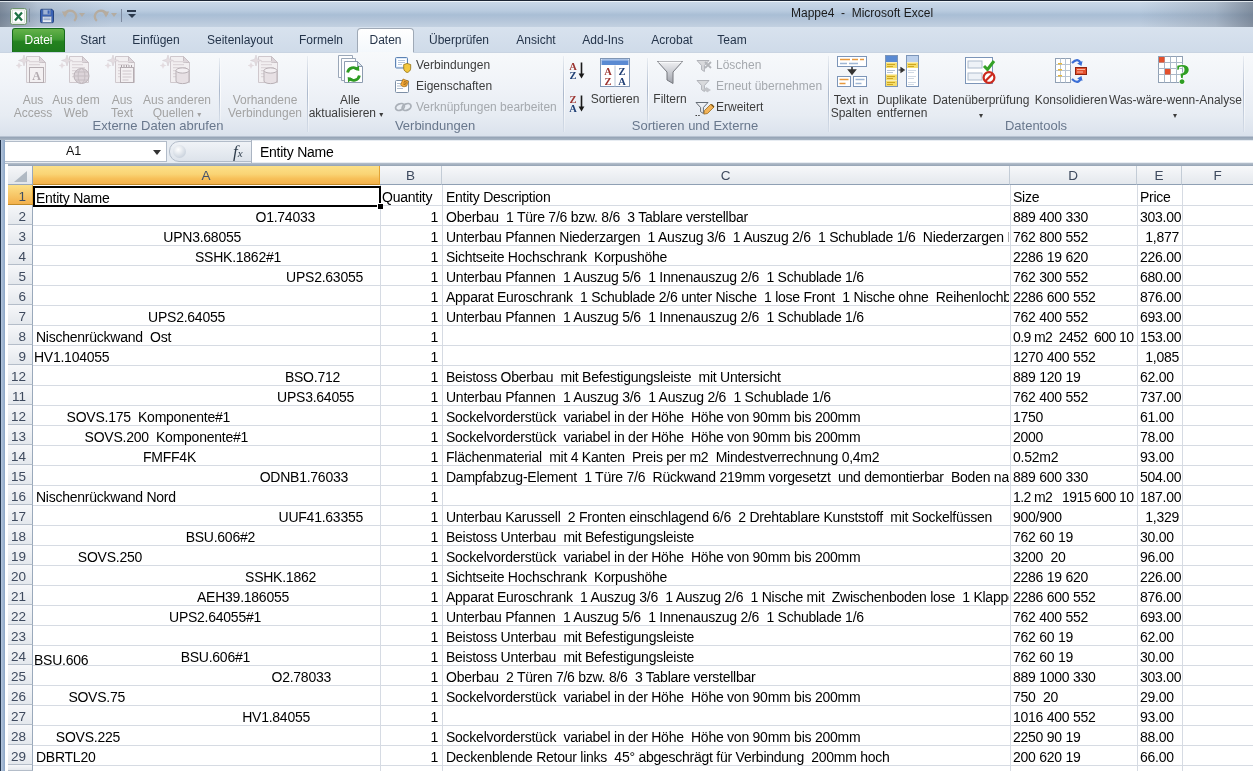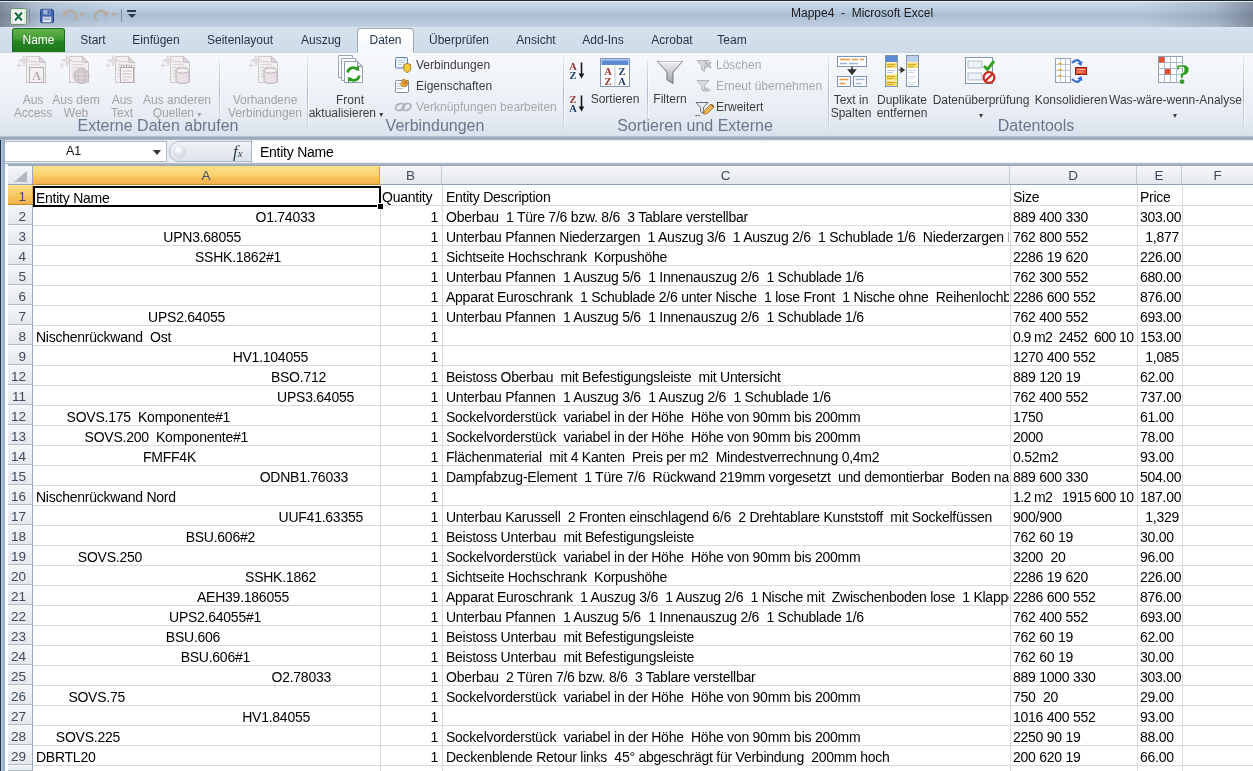--- a/index.html
+++ b/index.html
@@ -1,21 +1,21 @@
 <!DOCTYPE html>
 <html><head><meta charset="utf-8"><style>
 *{margin:0;padding:0;box-sizing:border-box}
 html,body{width:1253px;height:771px;overflow:hidden}
 body{font-family:"Liberation Sans",sans-serif;}
 #app{position:absolute;top:0;left:0;width:1253px;height:771px;background:#fff;overflow:hidden}
 .ab{position:absolute}
 .cell{position:absolute;height:20px;line-height:24px;font-size:14px;letter-spacing:-0.25px;color:#000;white-space:pre;overflow:hidden}
 .rh{position:absolute;left:8px;width:25px;height:20px;line-height:23px;font-size:13.5px;color:#3e4a5e;text-align:right;padding-right:6px;background:linear-gradient(#f6f7f9,#e4e8ed);border-bottom:1px solid #b4bdc9;border-right:1px solid #9aa9bb}
 .ch{position:absolute;top:166px;height:19px;line-height:20px;font-size:13.5px;color:#3e4a5e;text-align:center;background:linear-gradient(#f7f8fa,#e4e8ed);border-right:1px solid #c3ccd6}
-.glabel{position:absolute;top:119px;height:14px;line-height:14px;font-size:16px;color:#68778c;text-align:center;white-space:nowrap}
+.glabel{position:absolute;top:119px;height:14px;line-height:14px;font-size:13px;color:#68778c;text-align:center;white-space:nowrap}
 .blab{position:absolute;font-size:12px;color:#3c3c3c;text-align:center;white-space:nowrap;line-height:13px}
 .blab.dis{color:#a3a3a3}
 .slab{position:absolute;font-size:12px;color:#3c3c3c;white-space:nowrap;line-height:16px}
 .slab.dis{color:#a5a9ae}
 .vsep{position:absolute;width:1px;background:linear-gradient(rgba(160,175,195,.15),rgba(150,166,190,.75),rgba(160,175,195,.15));}
 .vsep:after{content:"";position:absolute;left:1px;top:0;width:1px;height:100%;background:linear-gradient(rgba(255,255,255,.2),rgba(255,255,255,.85),rgba(255,255,255,.2))}
 .tab{position:absolute;top:29px;height:23px;line-height:23px;font-size:12px;color:#24344a;text-align:center}
 </style></head><body>
 <div id="app">
 
@@ -46,25 +46,25 @@
 <div class="ab" style="left:79px;top:13px;width:0;height:0;border-left:3.5px solid transparent;border-right:3.5px solid transparent;border-top:4px solid #b3aca2"></div>
 <svg class="ab" style="left:93px;top:8px" width="17" height="15" viewBox="0 0 17 15">
 <path d="M13.8 7.2 C12.8 4.4 10.4 2.8 7.8 2.8 C4.4 2.8 1.8 5.4 1.8 8.6 C1.8 10.4 2.6 11.9 3.8 12.9" stroke="#b6ac9f" stroke-width="2.4" fill="none"></path>
 <path d="M16.2 3.4 L9.6 3.4 L13.0 9.6 Z" fill="#b6ac9f"></path>
 </svg>
 <div class="ab" style="left:111px;top:13px;width:0;height:0;border-left:3.5px solid transparent;border-right:3.5px solid transparent;border-top:4px solid #b3aca2"></div>
 <div class="ab" style="left:121px;top:9px;width:1px;height:13px;background:#7e8ba0"></div>
 <div class="ab" style="left:127px;top:10px;width:9px;height:2px;background:#2c3a4d"></div>
 <div class="ab" style="left:128px;top:14px;width:0;height:0;border-left:4px solid transparent;border-right:4px solid transparent;border-top:4.5px solid #2c3a4d"></div>
 <div class="ab" style="left:0;top:27px;width:1253px;height:25px;background:linear-gradient(#d8e2ee,#cfdbe9)"></div>
-<div class="ab" style="left:12px;top:28px;width:53px;height:24px;background:linear-gradient(#65b24a 0%,#3f9a33 45%,#23821f 55%,#1d7a1e 100%);border:1px solid #176a1c;border-bottom:none;border-radius:3px 3px 0 0;color:#fff;font-size:12px;text-align:center;line-height:23px">Name</div>
+<div class="ab" style="left:12px;top:28px;width:53px;height:24px;background:linear-gradient(#65b24a 0%,#3f9a33 45%,#23821f 55%,#1d7a1e 100%);border:1px solid #176a1c;border-bottom:none;border-radius:3px 3px 0 0;color:#fff;font-size:12px;text-align:center;line-height:23px">Datei</div>
 <div class="tab" style="left:38px;width:110px">Start</div>
 <div class="tab" style="left:101px;width:110px">Einfügen</div>
 <div class="tab" style="left:185px;width:110px">Seitenlayout</div>
-<div class="tab" style="left:266px;width:110px">Auszug</div>
+<div class="tab" style="left:266px;width:110px">Formeln</div>
 <div class="tab" style="left:404px;width:110px">Überprüfen</div>
 <div class="tab" style="left:481px;width:110px">Ansicht</div>
 <div class="tab" style="left:548px;width:110px">Add-Ins</div>
 <div class="tab" style="left:617px;width:110px">Acrobat</div>
 <div class="tab" style="left:677px;width:110px">Team</div>
 <div class="ab" style="left:357px;top:28px;width:57px;height:24px;background:linear-gradient(#ffffff,#f4f8fc);border:1px solid #9fa9b6;border-bottom:none;border-radius:4px 4px 0 0;font-size:12px;color:#26354a;text-align:center;line-height:23px">Daten</div>
 <div class="ab" style="left:0;top:52px;width:1253px;height:85px;background:linear-gradient(#f7f9fb 0%,#f0f3f8 40%,#e7ecf3 75%,#dde4ee 95%,#d9e1ec 100%);border-bottom:1px solid #b7c2d1"></div>
 <div class="ab" style="left:0;top:52px;width:358px;height:1px;background:#c9d4e2"></div>
 <div class="ab" style="left:413px;top:52px;width:840px;height:1px;background:#c9d4e2"></div>
 <div class="vsep" style="left:307px;top:56px;height:76px"></div>
@@ -163,21 +163,21 @@
 <path d="M7.5 4.5 h14 v22 h-14 z" fill="#fdfdfe" stroke="#9aa7b8"></path>
 <path d="M10.5 7.5 h13 l5 5 v16 h-18 z" fill="#ffffff" stroke="#8d9cb0"></path>
 <path d="M23.5 7.5 l5 5 h-5 z" fill="#dbe3ec" stroke="#8d9cb0"></path>
 <g stroke="#2e9b22" stroke-width="2.8" fill="none">
 <path d="M13.6 18.6 a6 6 0 0 1 10.4-3.0"></path>
 <path d="M25.4 21.4 a6 6 0 0 1 -10.4 2.8"></path>
 </g>
 <path d="M24.9 11.6 l0.4 5.4 -5.0-1.5 z" fill="#2e9b22"></path>
 <path d="M14.1 28.4 l-0.4-5.4 5.0 1.5 z" fill="#2e9b22"></path>
 </svg>
-<div class="blab" style="left:310px;top:94px;width:80px">Front</div>
+<div class="blab" style="left:310px;top:94px;width:80px">Alle</div>
 <div class="blab" style="left:306px;top:107px;width:80px">aktualisieren <span style="font-size:8px">▾</span></div>
 <svg class="ab" style="left:395px;top:57px" width="17" height="16" viewBox="0 0 17 16">
 <rect x="0.5" y="0.5" width="12" height="10.5" rx="1" fill="#dce9f8" stroke="#5c82b4"></rect>
 <rect x="2" y="2" width="9.5" height="7.5" fill="#fff"></rect>
 <path d="M3 3.5 h7 M3 5.5 h7 M3 7.5 h4" stroke="#9fb6d4" stroke-width=".8"></path>
 <path d="M9 6 l3.5 1.2 v3.6 c0 2.4 -1.6 3.6 -3.5 4.4 c-1.9 -0.8 -3.5 -2 -3.5 -4.4 v-3.6 z" fill="#f3c73e" stroke="#8f6e14" stroke-width=".8" transform="translate(3.2,0.4)"></path>
 </svg>
 <svg class="ab" style="left:395px;top:78px" width="17" height="16" viewBox="0 0 17 16">
 <rect x="0.5" y="2.5" width="13" height="12" rx="1" fill="#fff" stroke="#7d8fa6"></rect>
 <path d="M2 5.5 h10 M2 8 h10 M2 10.5 h6" stroke="#aebccd" stroke-width="1"></path>
@@ -412,42 +412,43 @@
 <div class="cell" style="left:34px;top:225px;width:207px;text-align:right">UPN3.68055</div>
 <div class="cell" style="left:381px;top:225px;width:57px;text-align:right">1</div>
 <div class="cell" style="left:446px;top:225px;width:563px">Unterbau Pfannen Niederzargen  1 Auszug 3/6  1 Auszug 2/6  1 Schublade 1/6  Niederzargen Höhe</div>
 <div class="cell" style="left:1013px;top:225px;width:123px">762 800 552</div>
 <div class="cell" style="left:1137px;top:225px;width:42px;text-align:right">1,877</div>
 <div class="cell" style="left:34px;top:245px;width:247px;text-align:right">SSHK.1862#1</div>
 <div class="cell" style="left:381px;top:245px;width:57px;text-align:right">1</div>
 <div class="cell" style="left:446px;top:245px;width:563px">Sichtseite Hochschrank  Korpushöhe</div>
 <div class="cell" style="left:1013px;top:245px;width:123px">2286 19 620</div>
 <div class="cell" style="left:1140px;top:245px;width:42px">226.00</div>
+<div class="cell" style="left:34px;top:265px;width:329px;text-align:right">UPS2.63055</div>
 <div class="cell" style="left:381px;top:265px;width:57px;text-align:right">1</div>
 <div class="cell" style="left:446px;top:265px;width:563px">Unterbau Pfannen  1 Auszug 5/6  1 Innenauszug 2/6  1 Schublade 1/6</div>
 <div class="cell" style="left:1013px;top:265px;width:123px">762 300 552</div>
 <div class="cell" style="left:1140px;top:265px;width:42px">680.00</div>
 <div class="cell" style="left:381px;top:285px;width:57px;text-align:right">1</div>
 <div class="cell" style="left:446px;top:285px;width:563px">Apparat Euroschrank  1 Schublade 2/6 unter Nische  1 lose Front  1 Nische ohne  Reihenlochbohrung</div>
 <div class="cell" style="left:1013px;top:285px;width:123px">2286 600 552</div>
 <div class="cell" style="left:1140px;top:285px;width:42px">876.00</div>
 <div class="cell" style="left:34px;top:305px;width:191px;text-align:right">UPS2.64055</div>
 <div class="cell" style="left:381px;top:305px;width:57px;text-align:right">1</div>
 <div class="cell" style="left:446px;top:305px;width:563px">Unterbau Pfannen  1 Auszug 5/6  1 Innenauszug 2/6  1 Schublade 1/6</div>
 <div class="cell" style="left:1013px;top:305px;width:123px">762 400 552</div>
 <div class="cell" style="left:1140px;top:305px;width:42px">693.00</div>
 <div class="cell" style="left:36px;top:325px;width:343px">Nischenrückwand  Ost</div>
 <div class="cell" style="left:381px;top:325px;width:57px;text-align:right">1</div>
 <div class="cell" style="left:1013px;top:325px;width:123px;letter-spacing:-0.6px">0.9 m2  2452  600 10</div>
 <div class="cell" style="left:1140px;top:325px;width:42px">153.00</div>
-<div class="cell" style="left:34px;top:345px;width:274px;text-align:right">HV1.104055</div>
+<div class="cell" style="left:34px;top:345px;width:274px;text-align:left">HV1.104055</div>
 <div class="cell" style="left:381px;top:345px;width:57px;text-align:right">1</div>
 <div class="cell" style="left:1013px;top:345px;width:123px">1270 400 552</div>
 <div class="cell" style="left:1137px;top:345px;width:42px;text-align:right">1,085</div>
-<div class="cell" style="left:28px;top:365px;width:298px;text-align:right">BSO.712</div>
+<div class="cell" style="left:42px;top:365px;width:298px;text-align:right">BSO.712</div>
 <div class="cell" style="left:381px;top:365px;width:57px;text-align:right">1</div>
 <div class="cell" style="left:446px;top:365px;width:563px">Beistoss Oberbau  mit Befestigungsleiste  mit Untersicht</div>
 <div class="cell" style="left:1013px;top:365px;width:123px">889 120 19</div>
 <div class="cell" style="left:1140px;top:365px;width:42px">62.00</div>
 <div class="cell" style="left:34px;top:385px;width:320px;text-align:right">UPS3.64055</div>
 <div class="cell" style="left:381px;top:385px;width:57px;text-align:right">1</div>
 <div class="cell" style="left:446px;top:385px;width:563px">Unterbau Pfannen  1 Auszug 3/6  1 Auszug 2/6  1 Schublade 1/6</div>
 <div class="cell" style="left:1013px;top:385px;width:123px">762 400 552</div>
 <div class="cell" style="left:1140px;top:385px;width:42px">737.00</div>
 <div class="cell" style="left:34px;top:405px;width:196px;text-align:right">SOVS.175  Komponente#1</div>
@@ -497,21 +498,21 @@
 <div class="cell" style="left:34px;top:585px;width:255px;text-align:right">AEH39.186055</div>
 <div class="cell" style="left:381px;top:585px;width:57px;text-align:right">1</div>
 <div class="cell" style="left:446px;top:585px;width:563px">Apparat Euroschrank  1 Auszug 3/6  1 Auszug 2/6  1 Nische mit  Zwischenboden lose  1 Klappe</div>
 <div class="cell" style="left:1013px;top:585px;width:123px">2286 600 552</div>
 <div class="cell" style="left:1140px;top:585px;width:42px">876.00</div>
 <div class="cell" style="left:34px;top:605px;width:227px;text-align:right">UPS2.64055#1</div>
 <div class="cell" style="left:381px;top:605px;width:57px;text-align:right">1</div>
 <div class="cell" style="left:446px;top:605px;width:563px">Unterbau Pfannen  1 Auszug 5/6  1 Innenauszug 2/6  1 Schublade 1/6</div>
 <div class="cell" style="left:1013px;top:605px;width:123px">762 400 552</div>
 <div class="cell" style="left:1140px;top:605px;width:42px">693.00</div>
-<div class="cell" style="left:34px;top:625px;width:318px;text-align:center">BSU.606</div>
+<div class="cell" style="left:34px;top:648px;width:318px;text-align:left">BSU.606</div>
 <div class="cell" style="left:381px;top:625px;width:57px;text-align:right">1</div>
 <div class="cell" style="left:446px;top:625px;width:563px">Beistoss Unterbau  mit Befestigungsleiste</div>
 <div class="cell" style="left:1013px;top:625px;width:123px">762 60 19</div>
 <div class="cell" style="left:1140px;top:625px;width:42px">62.00</div>
 <div class="cell" style="left:34px;top:645px;width:216px;text-align:right">BSU.606#1</div>
 <div class="cell" style="left:381px;top:645px;width:57px;text-align:right">1</div>
 <div class="cell" style="left:446px;top:645px;width:563px">Beistoss Unterbau  mit Befestigungsleiste</div>
 <div class="cell" style="left:1013px;top:645px;width:123px">762 60 19</div>
 <div class="cell" style="left:1140px;top:645px;width:42px">30.00</div>
 <div class="cell" style="left:34px;top:665px;width:297px;text-align:right">O2.78033</div>

